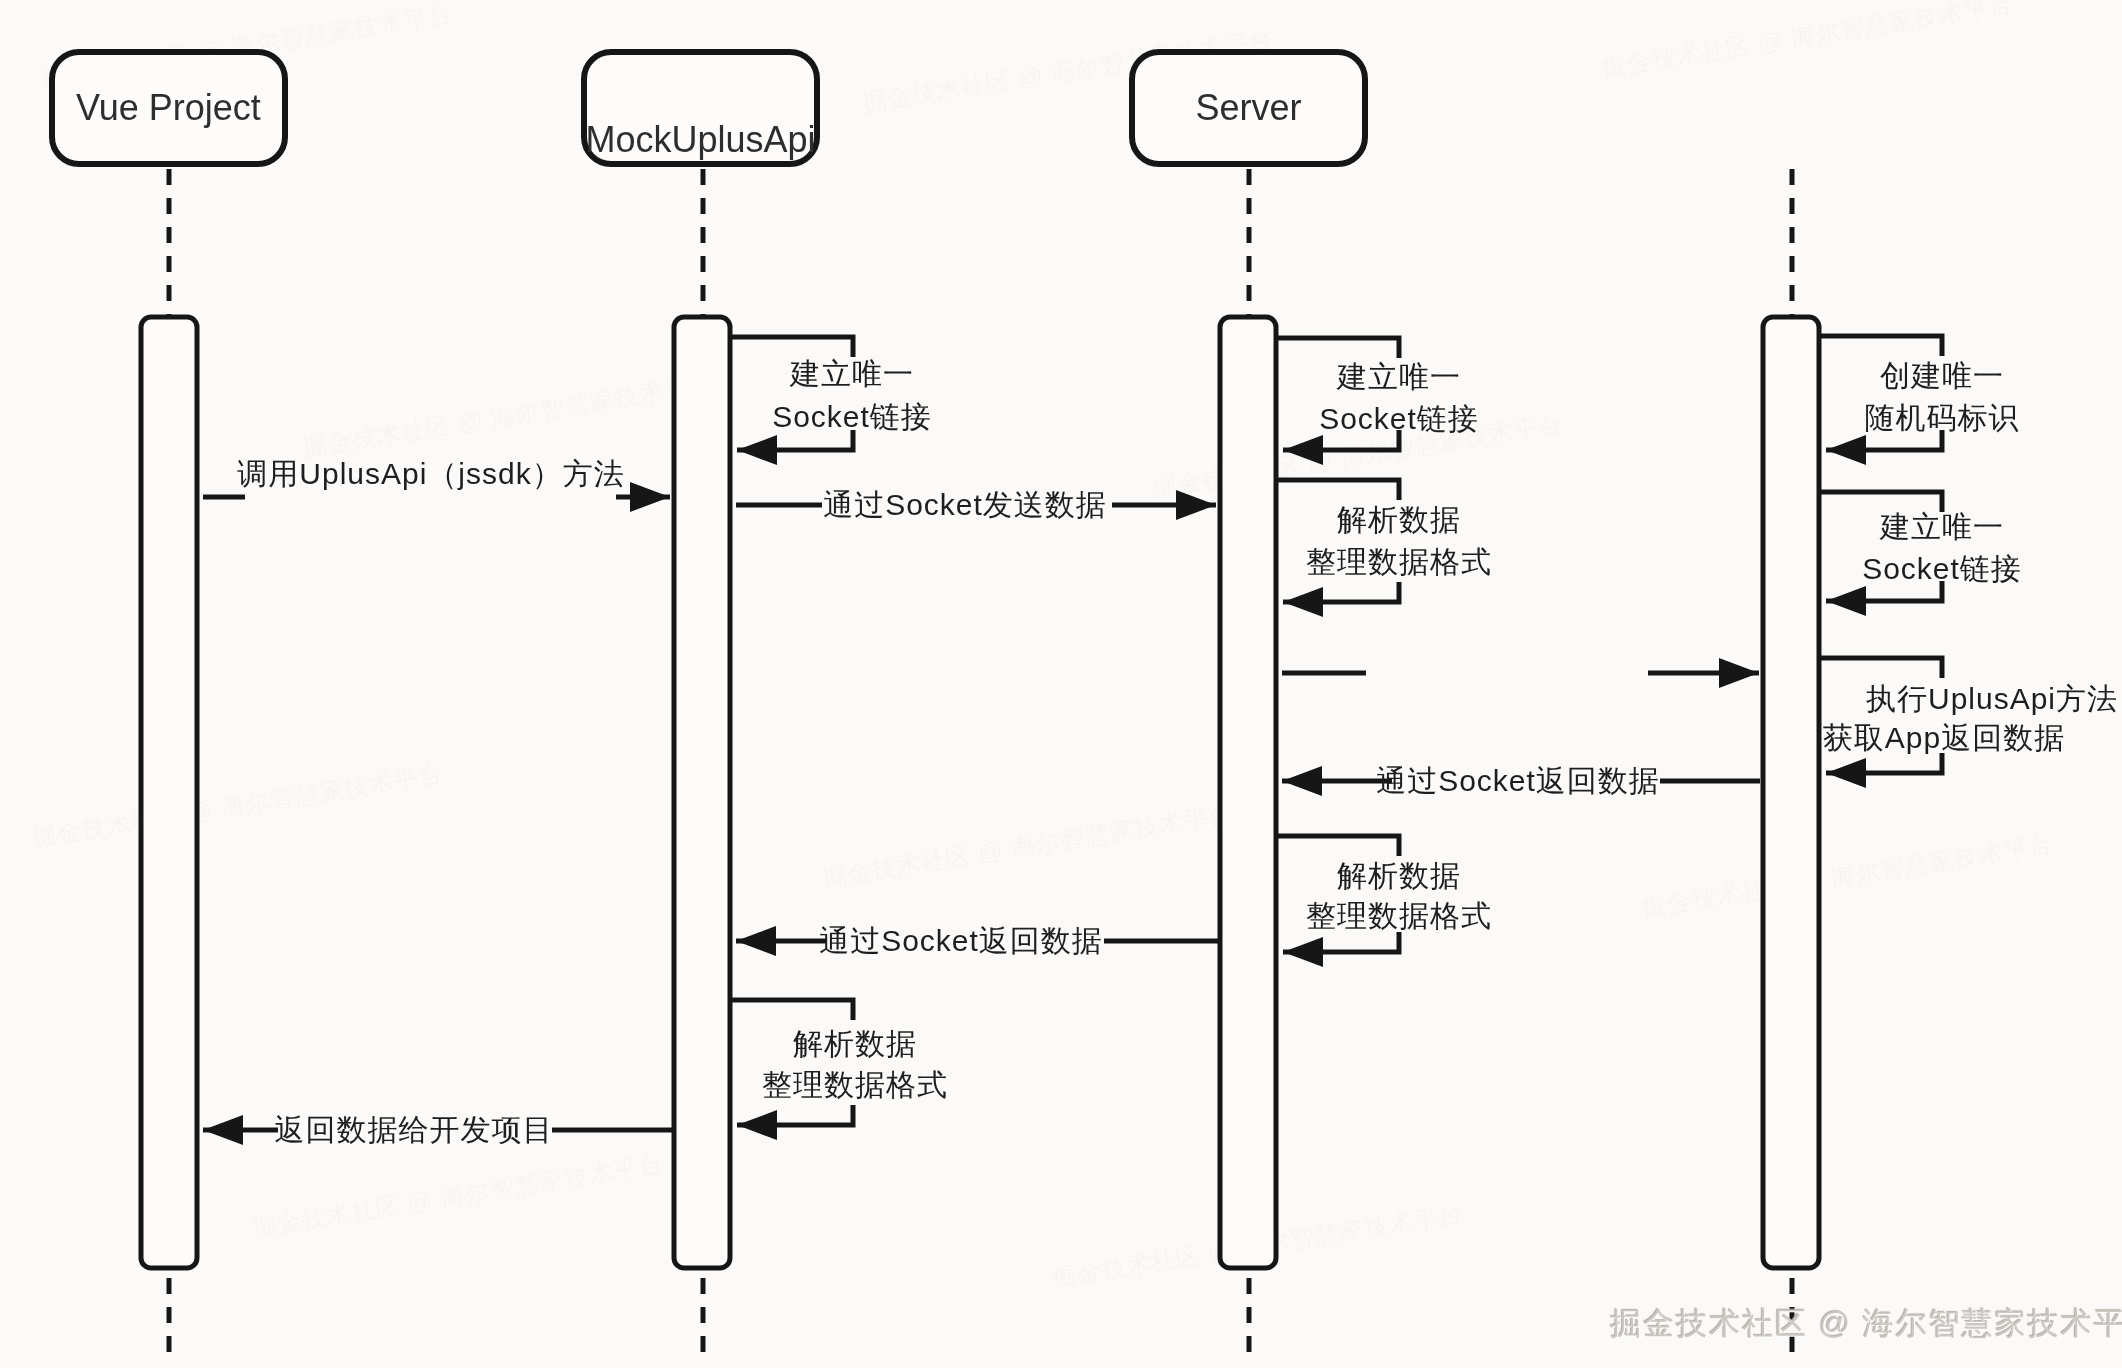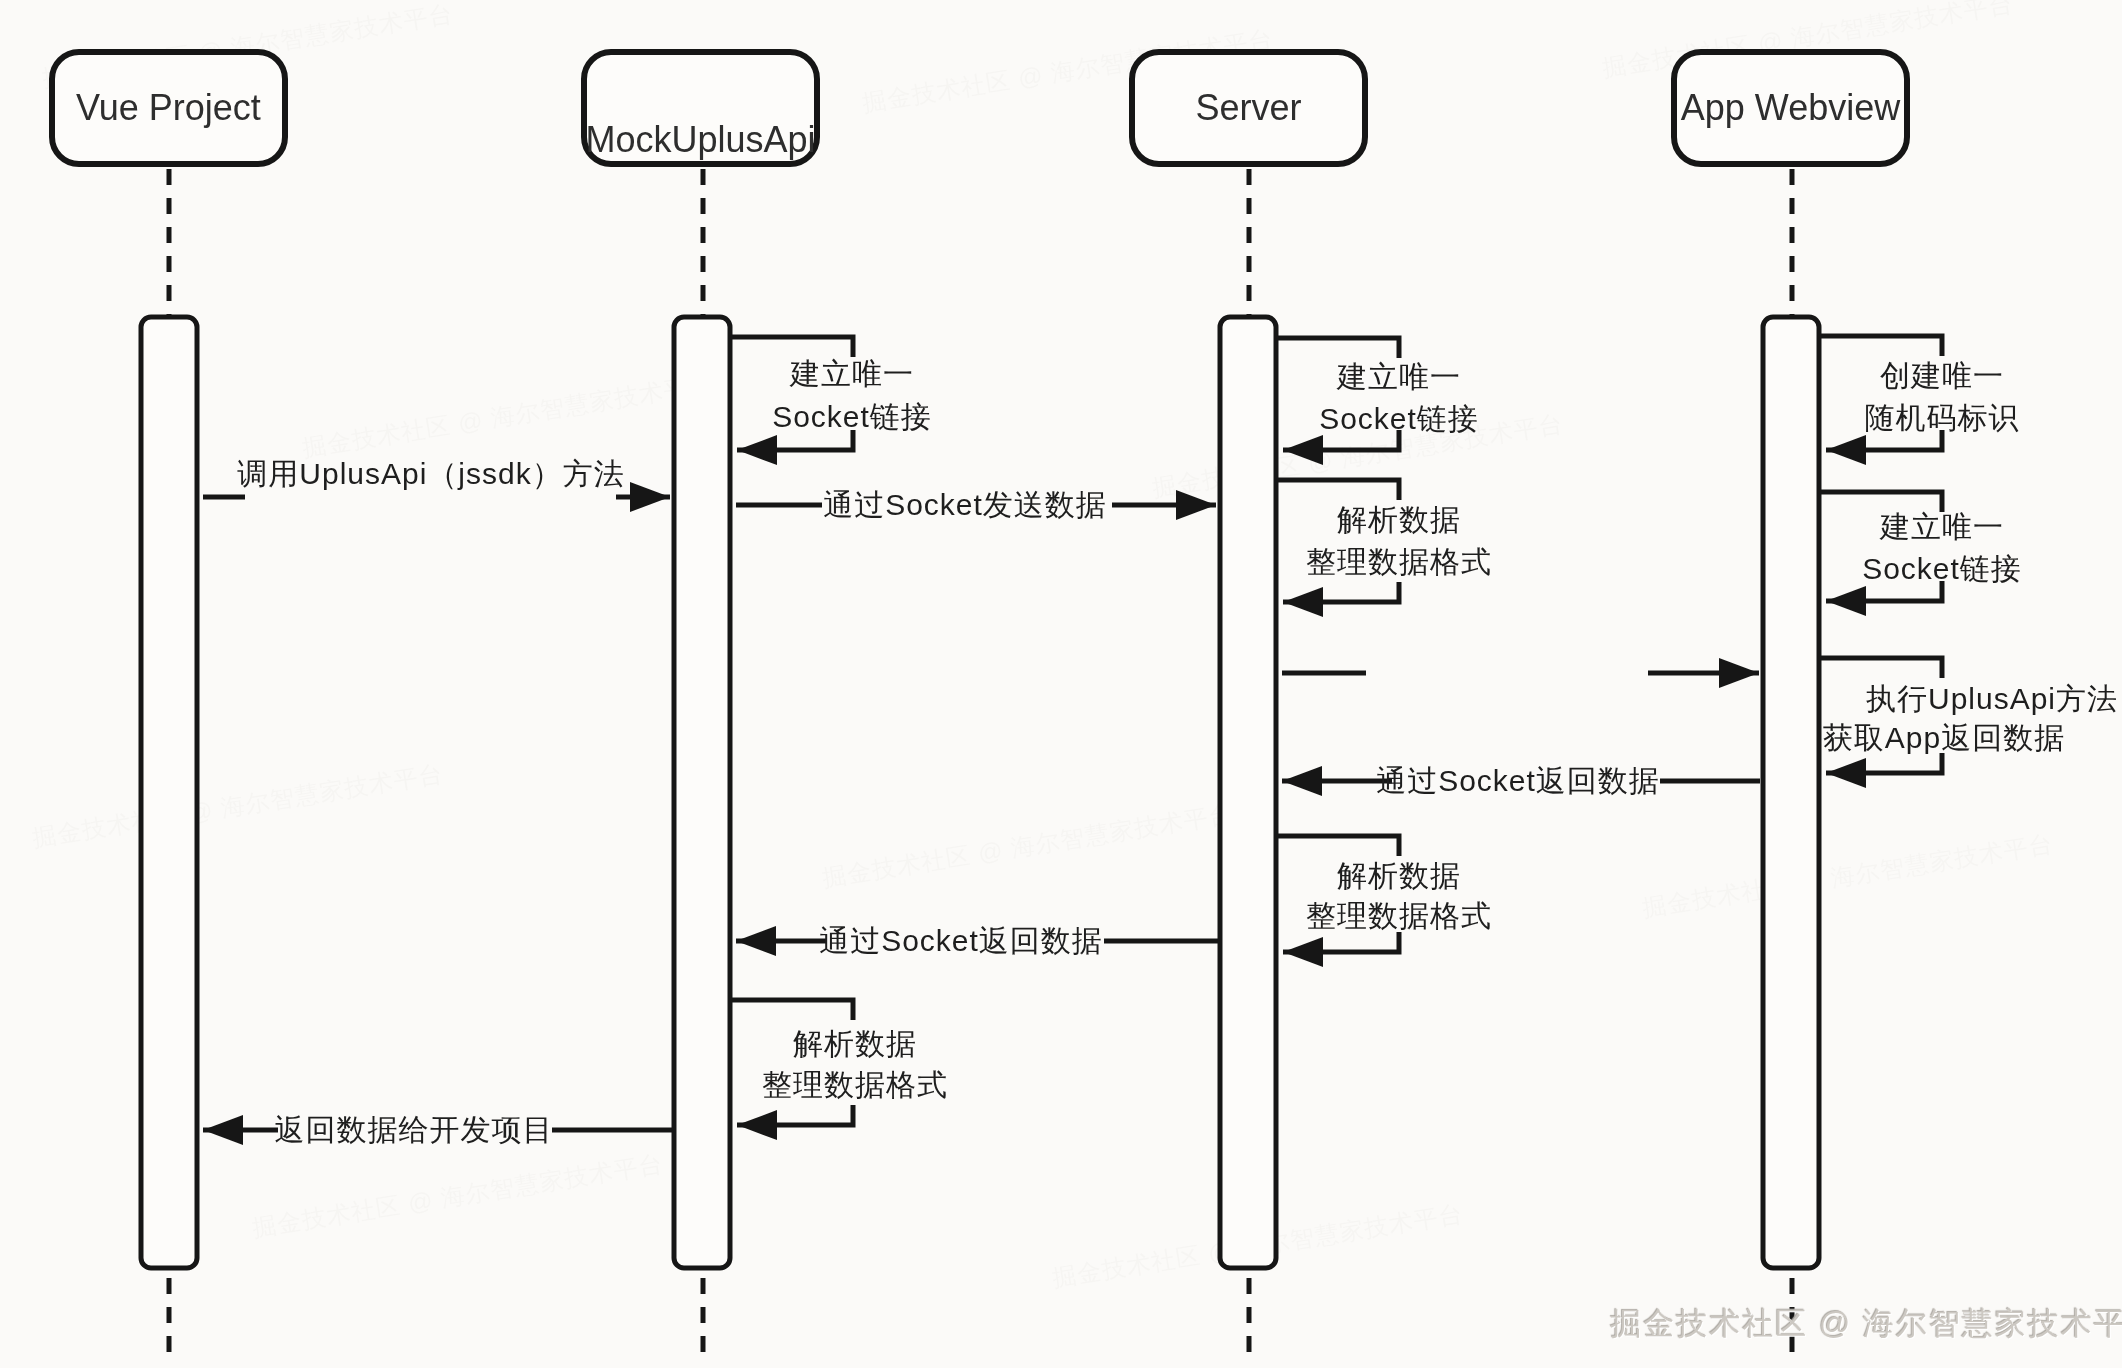--- a/index.html
+++ b/index.html
@@ -132,23 +132,20 @@
 
   <div class="actor actor-vue">
     <span>Vue Project</span>
   </div>
   <div class="actor actor-mock">
     <span>MockUplusApi</span>
   </div>
   <div class="actor actor-server">
     <span>Server</span>
   </div>
-  <div class="actor actor-app">
-    <span>App Webview</span>
-  </div>
 
   <div class="lbl" style="left:431px;top:474px">调用UplusApi（jssdk）方法</div>
   <div class="lbl" style="left:965px;top:505px">通过Socket发送数据</div>
   <div class="lbl" style="left:1518px;top:781px">通过Socket返回数据</div>
   <div class="lbl" style="left:961px;top:941px">通过Socket返回数据</div>
   <div class="lbl" style="left:414px;top:1130px">返回数据给开发项目</div>
 
   <div class="lbl" style="left:852px;top:374px">建立唯一</div>
   <div class="lbl" style="left:852px;top:417px">Socket链接</div>
 

